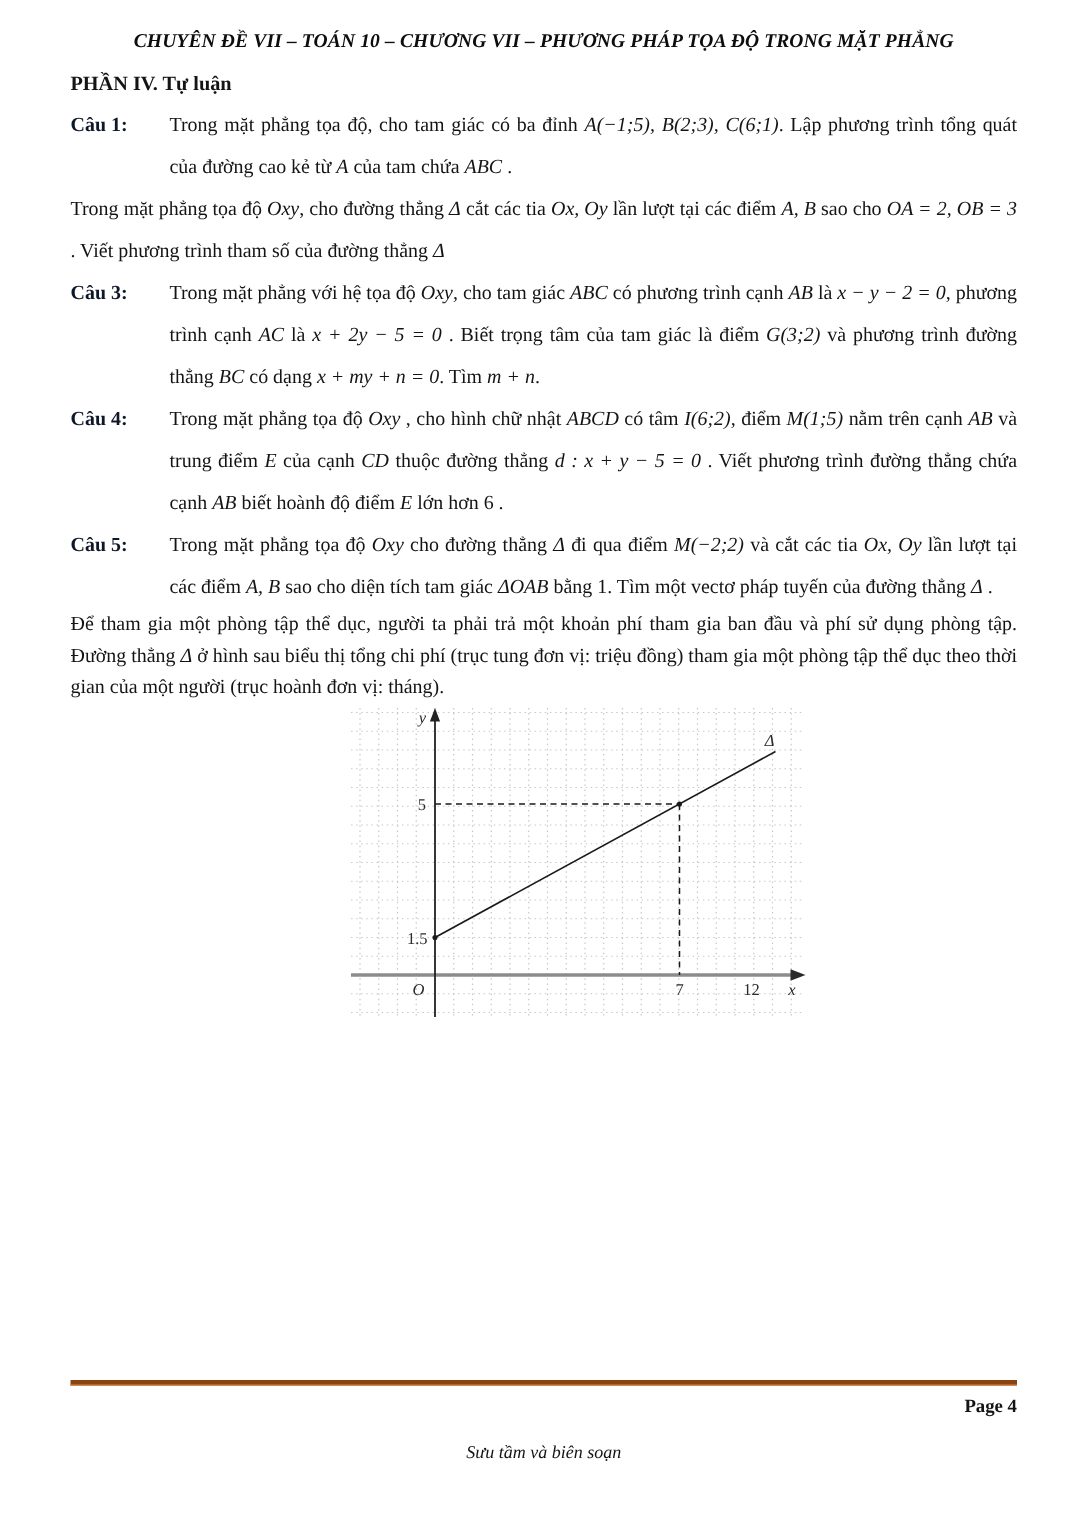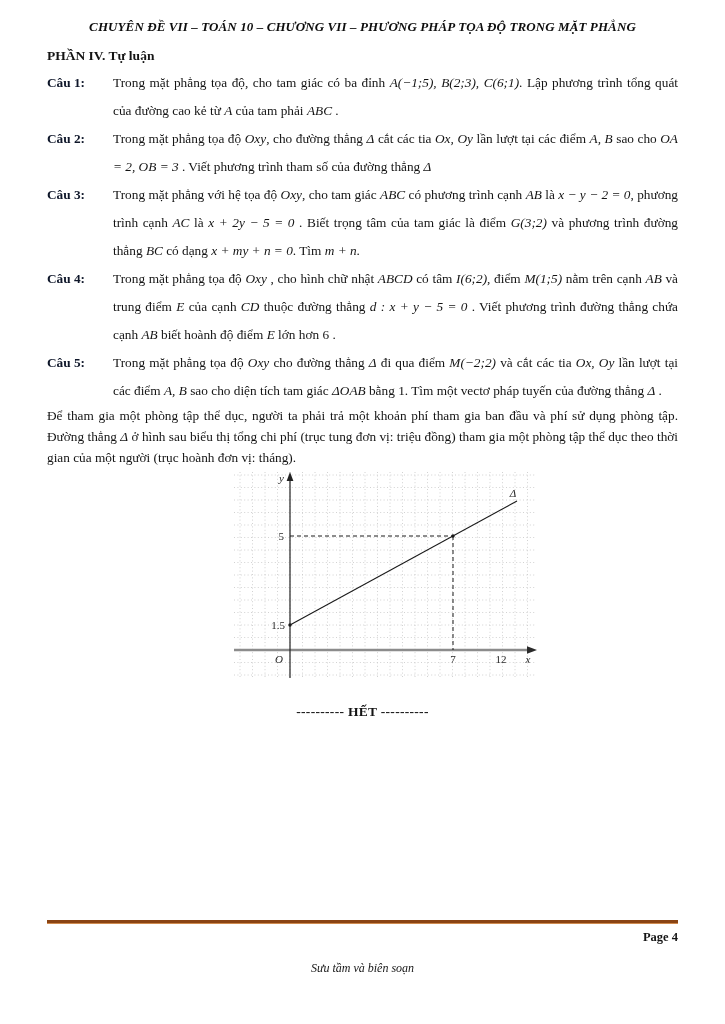--- a/index.html
+++ b/index.html
@@ -34,24 +34,23 @@
 
 <div class="page">
 
   <div class="doc-header">CHUYÊN ĐỀ VII – TOÁN 10 – CHƯƠNG VII – PHƯƠNG PHÁP TỌA ĐỘ TRONG MẶT PHẲNG</div>
 
   <div class="section-title">PHẦN IV. Tự luận</div>
 
   <div id="questions">
       <div class="q">
         <div class="q-label">Câu 1:</div>
-        <div class="q-text"><span>Trong mặt phẳng tọa độ, cho tam giác có ba đỉnh </span><span class="m">A(−1;5), B(2;3), C(6;1)</span><span>. Lập phương trình tổng quát của đường cao kẻ từ </span><span class="m">A</span><span> của tam phải </span><span class="m">ABC</span><span> .</span></div>
+        <div class="q-text"><span>Trong mặt phẳng tọa độ, cho tam giác có ba đỉnh </span><span class="m">A(−1;5), B(2;3), C(6;1)</span><span>. Lập phương trình tổng quát của đường cao kẻ từ </span><span class="m">A</span><span> của tam chứa </span><span class="m">ABC</span><span> .</span></div>
       </div>
       <div class="q">
-        <div class="q-label">Câu 2:</div>
         <div class="q-text"><span>Trong mặt phẳng tọa độ </span><span class="m">Oxy</span><span>, cho đường thẳng </span><span class="m">Δ</span><span> cắt các tia </span><span class="m">Ox, Oy</span><span> lần lượt tại các điểm </span><span class="m">A, B</span><span> sao cho </span><span class="m">OA = 2, OB = 3</span><span> . Viết phương trình tham số của đường thẳng </span><span class="m">Δ</span></div>
       </div>
       <div class="q">
         <div class="q-label">Câu 3:</div>
         <div class="q-text"><span>Trong mặt phẳng với hệ tọa độ </span><span class="m">Oxy</span><span>, cho tam giác </span><span class="m">ABC</span><span> có phương trình cạnh </span><span class="m">AB</span><span> là </span><span class="m">x − y − 2 = 0</span><span>, phương trình cạnh </span><span class="m">AC</span><span> là </span><span class="m">x + 2y − 5 = 0</span><span> . Biết trọng tâm của tam giác là điểm </span><span class="m">G(3;2)</span><span> và phương trình đường thẳng </span><span class="m">BC</span><span> có dạng </span><span class="m">x + my + n = 0</span><span>. Tìm </span><span class="m">m + n</span><span>.</span></div>
       </div>
       <div class="q">
         <div class="q-label">Câu 4:</div>
         <div class="q-text"><span>Trong mặt phẳng tọa độ </span><span class="m">Oxy</span><span> , cho hình chữ nhật </span><span class="m">ABCD</span><span> có tâm </span><span class="m">I(6;2)</span><span>, điểm </span><span class="m">M(1;5)</span><span> nằm trên cạnh </span><span class="m">AB</span><span> và trung điểm </span><span class="m">E</span><span> của cạnh </span><span class="m">CD</span><span> thuộc đường thẳng </span><span class="m">d : x + y − 5 = 0</span><span> . Viết phương trình đường thẳng chứa cạnh </span><span class="m">AB</span><span> biết hoành độ điểm </span><span class="m">E</span><span> lớn hơn 6 .</span></div>
       </div>
@@ -128,21 +127,20 @@
       <text x="53" y="159" text-anchor="end" class="chart-label">1.5</text>
       <text x="51" y="193" text-anchor="end" class="chart-label it">O</text>
       <text x="221" y="193" text-anchor="middle" class="chart-label">7</text>
       <text x="269" y="193" text-anchor="middle" class="chart-label">12</text>
       <text x="296" y="193" text-anchor="middle" class="chart-label it">x</text>
       <text x="281" y="27" text-anchor="middle" class="chart-label it">Δ</text>
     </svg>
   </div>
 
 
-  <div class="end-marker">---------- HẾT ----------</div>
 
   <div class="footer">
     <div class="footer-rule"></div>
     <div class="page-number">Page 4</div>
     <div class="footer-credit">Sưu tầm và biên soạn</div>
   </div>
 
 </div>
 
 </body></html>

